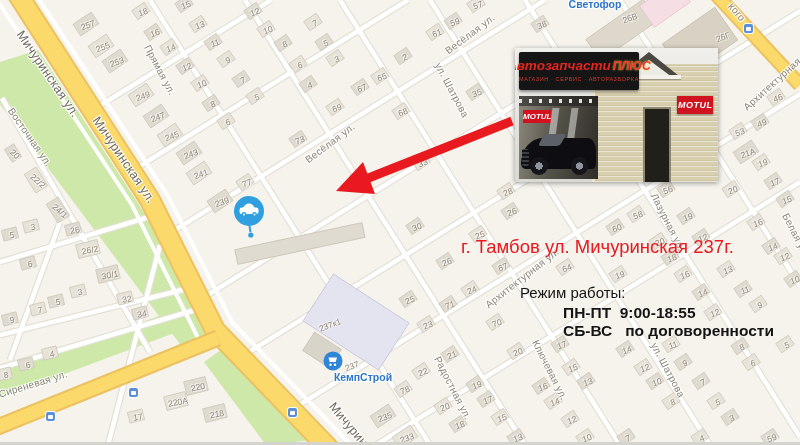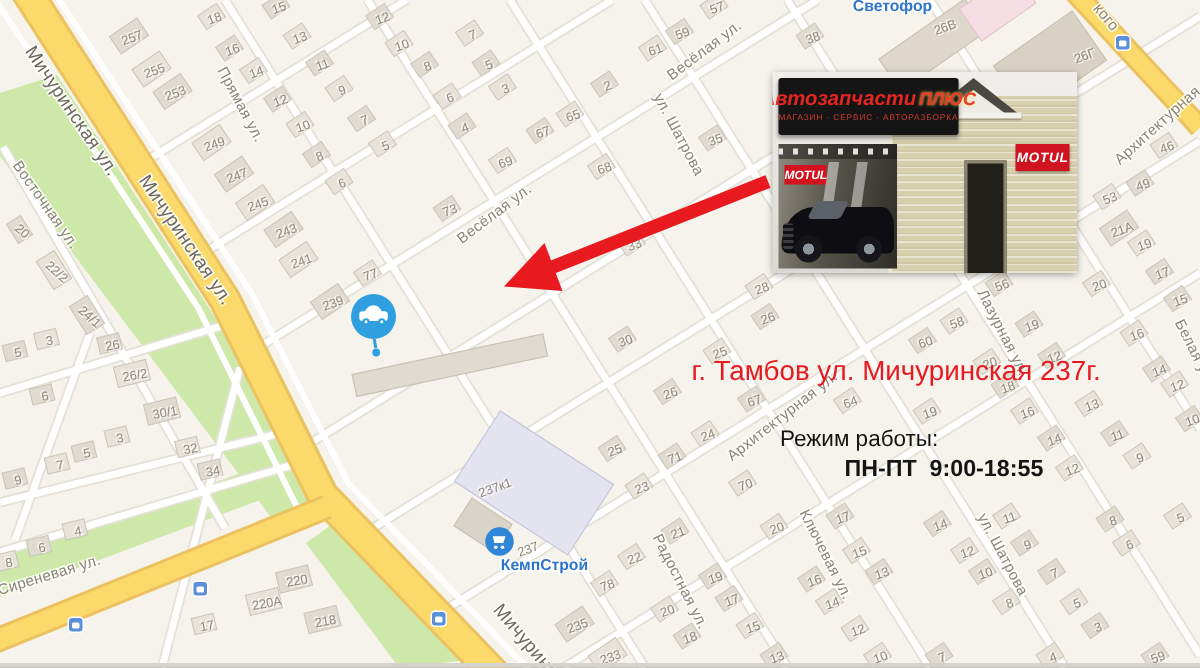--- a/index.html
+++ b/index.html
@@ -801,15 +801,16 @@
   </div>
 
   <svg class="arrow-svg" width="800" height="445" viewBox="0 0 800 445">
     <line x1="512" y1="121" x2="366" y2="179" stroke="#e8191f" stroke-width="9"></line>
     <polygon points="336,191 363,162 375,194" fill="#e8191f"></polygon>
   </svg>
 
   <div class="addr">г. Тамбов ул. Мичуринская 237г.</div>
   <div class="sched-title">Режим работы:</div>
   <div class="sched-l1">ПН-ПТ  9:00-18:55</div>
+  <div class="sched-l2">СБ-ВС   по договоренности</div>
 
   <div class="bottom-bar"></div>
 </div>
 
 </body></html>

